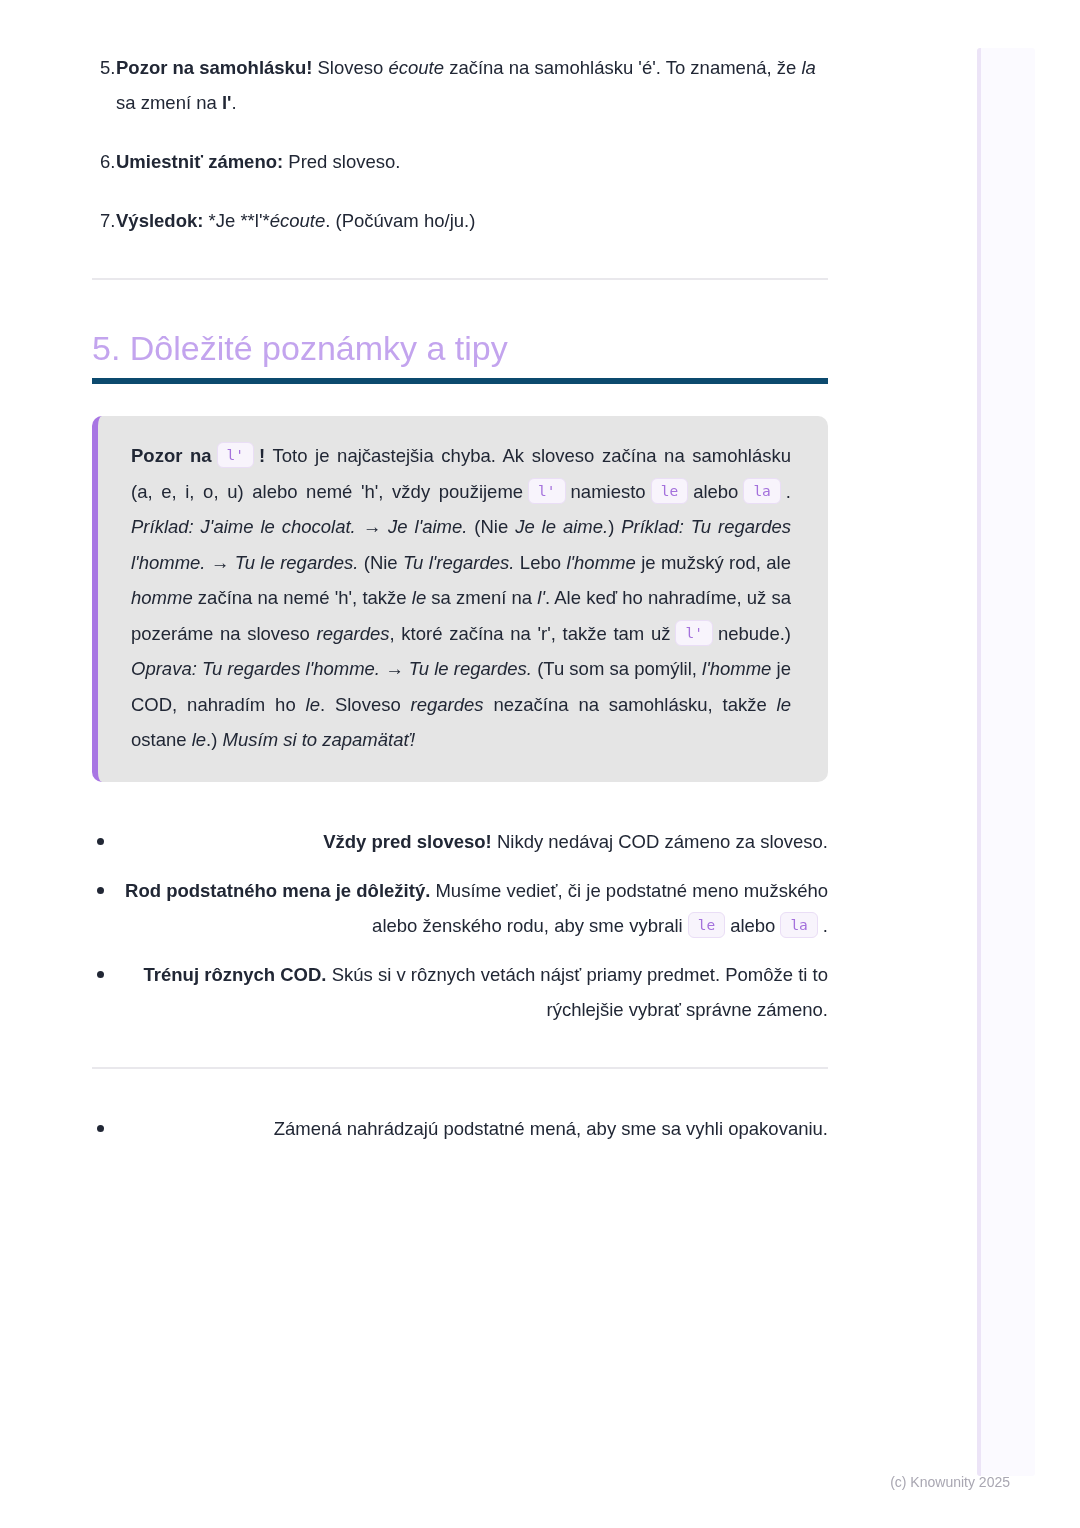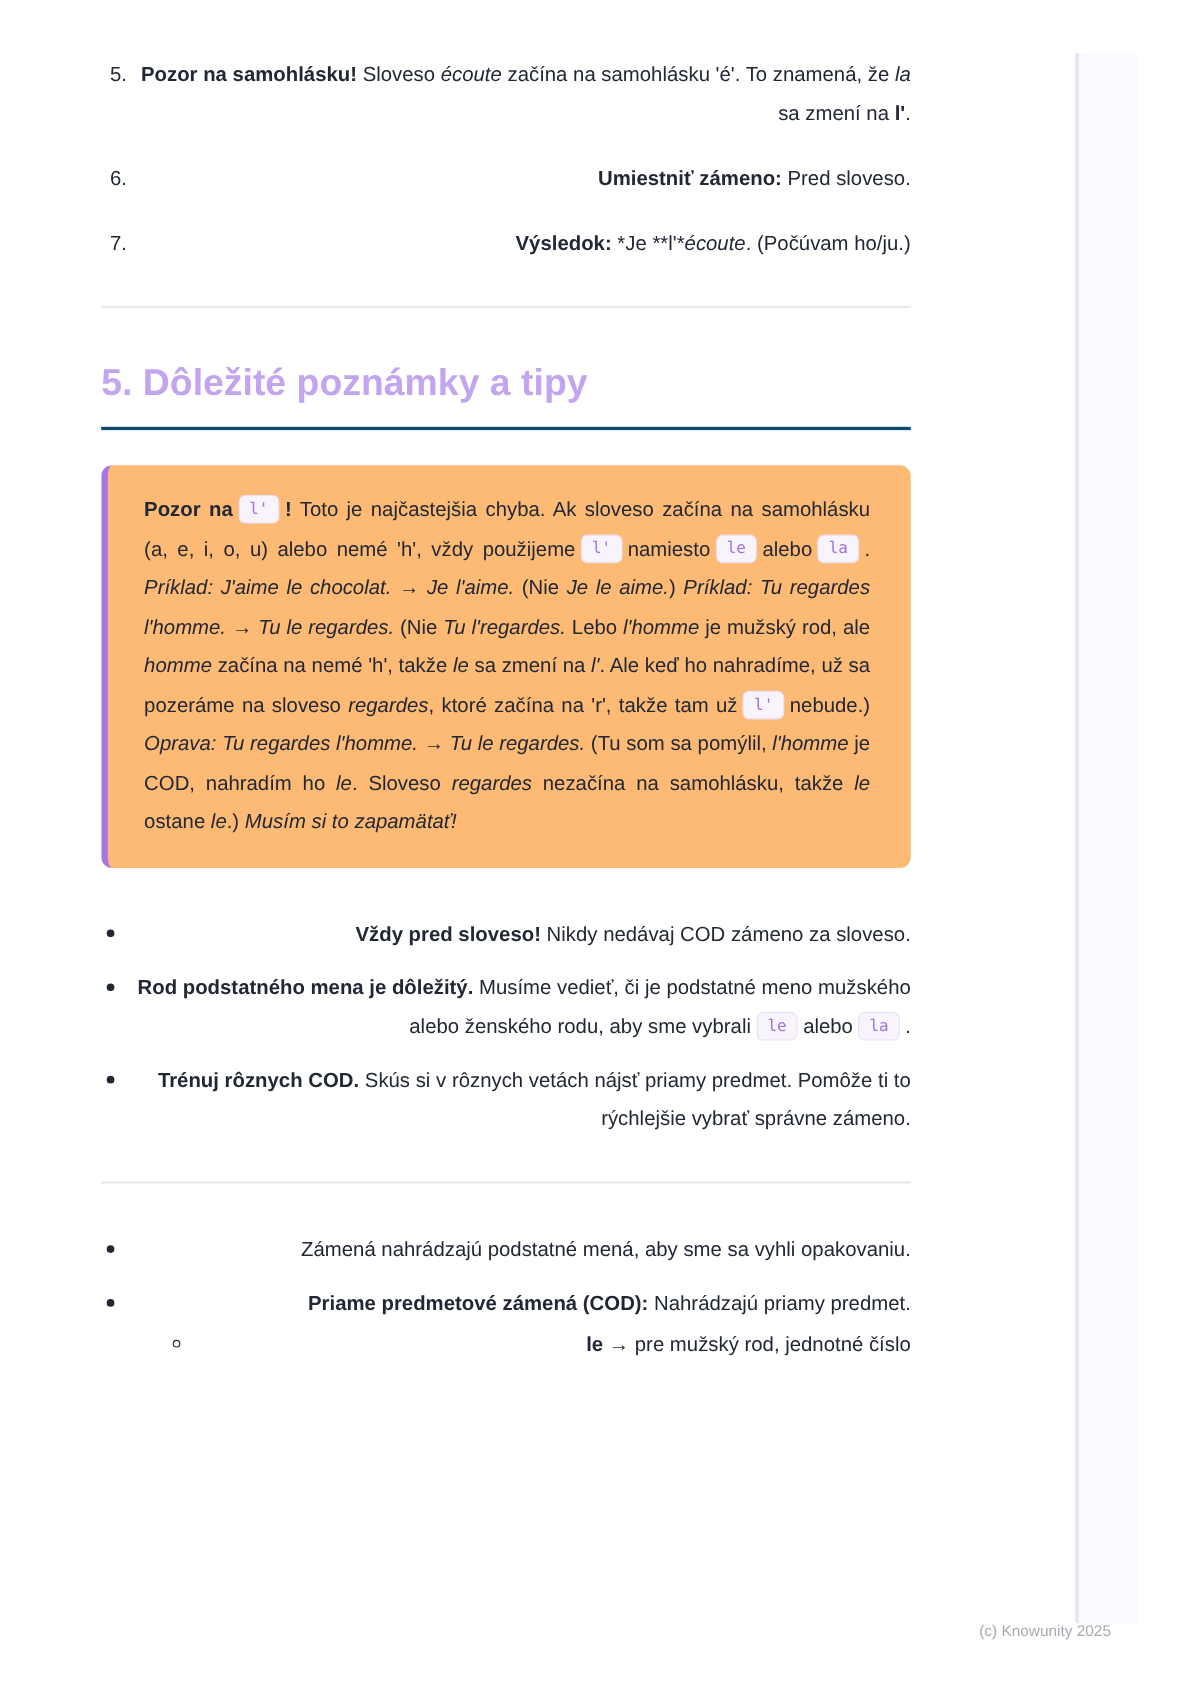--- a/index.html
+++ b/index.html
@@ -9,31 +9,31 @@
     position:relative; width:1080px; height:1528px;
     background:#ffffff; overflow:hidden;
   }
   .content {
     position:absolute; left:92px; top:50px; width:736px;
   }
   
   .steps { list-style:none; }
   .step { display:flex; margin-bottom:24px; font-size:18.5px; line-height:35px; }
   .step-num { flex:none; width:24px; padding-left:8px; }
-  .step-text { flex:1;text-align:right; }
+  .step-text { flex:1; }
   
   .divider { border:none; border-top:2px solid #e9e8ec; margin:40px 0 0 0; }
   
   .section-title {
-    margin-top:46px; font-size:34px; font-weight:700; color:#c3a4ee;
-    line-height:44px; padding-bottom:18px; border-bottom:3px solid #0c4a6e;
+    margin-top:46px; font-size:34px; font-weight:400; color:#c3a4ee;
+    line-height:44px; padding-bottom:8px; border-bottom:6px solid #0c4a6e;
   }
   
   .callout {
-    margin-top:32px; background:#fdba74; border-left:6px solid #a876e3;
+    margin-top:32px; background:#e5e5e5; border-left:6px solid #a876e3;
     border-radius:10px; padding:22px 37px 24px 33px;
   }
   .callout-text { font-size:18.5px; line-height:35.5px; text-align:justify; }
   
   .bullets { list-style:none; margin-top:42px; }
   .bullets.summary { margin-top:42px; }
   .bullet { display:flex; margin-bottom:14px; font-size:18.5px; line-height:35px; }
   .dot {
     flex:none; width:7px; height:7px; border-radius:50%;
     background:#212735; margin:14px 12px 0 5px;
@@ -112,32 +112,20 @@
 
     <hr class="divider">
 
 
 
     <ul class="bullets summary">
       <li class="bullet">
         <span class="dot"></span>
         <div class="bullet-text"><span>Zámená nahrádzajú podstatné mená, aby sme sa vyhli opakovaniu.</span></div>
       </li>
-      <li class="bullet">
-        <span class="dot"></span>
-        <div class="bullet-text">
-          <div><span class="b">Priame predmetové zámená (COD):</span><span> Nahrádzajú priamy predmet.</span></div>
-          <ul class="sub-bullets">
-            <li class="sub-bullet">
-              <span class="subdot"></span>
-              <div class="bullet-text"><span class="b">le</span><span> → pre mužský rod, jednotné číslo</span></div>
-            </li>
-          </ul>
-        </div>
-      </li>
     </ul>
 
   </div>
 
   <div class="edge-strip"></div>
 
   <div class="footer">(c) Knowunity 2025</div>
 </div>
 
 </body></html>

